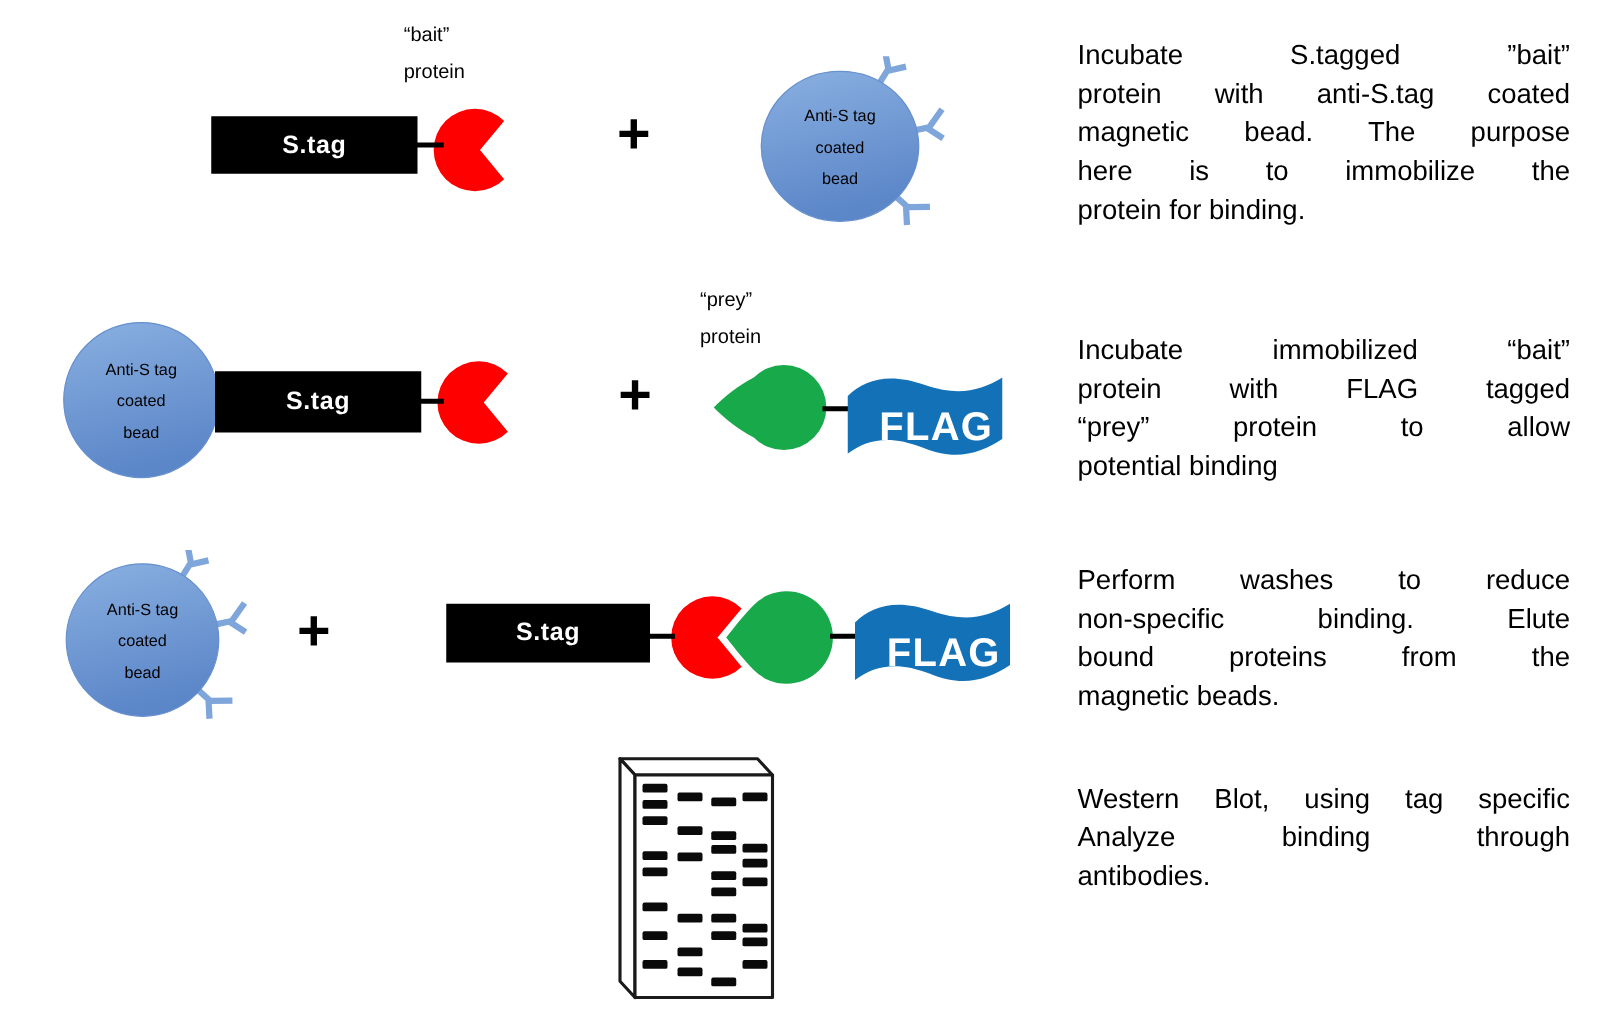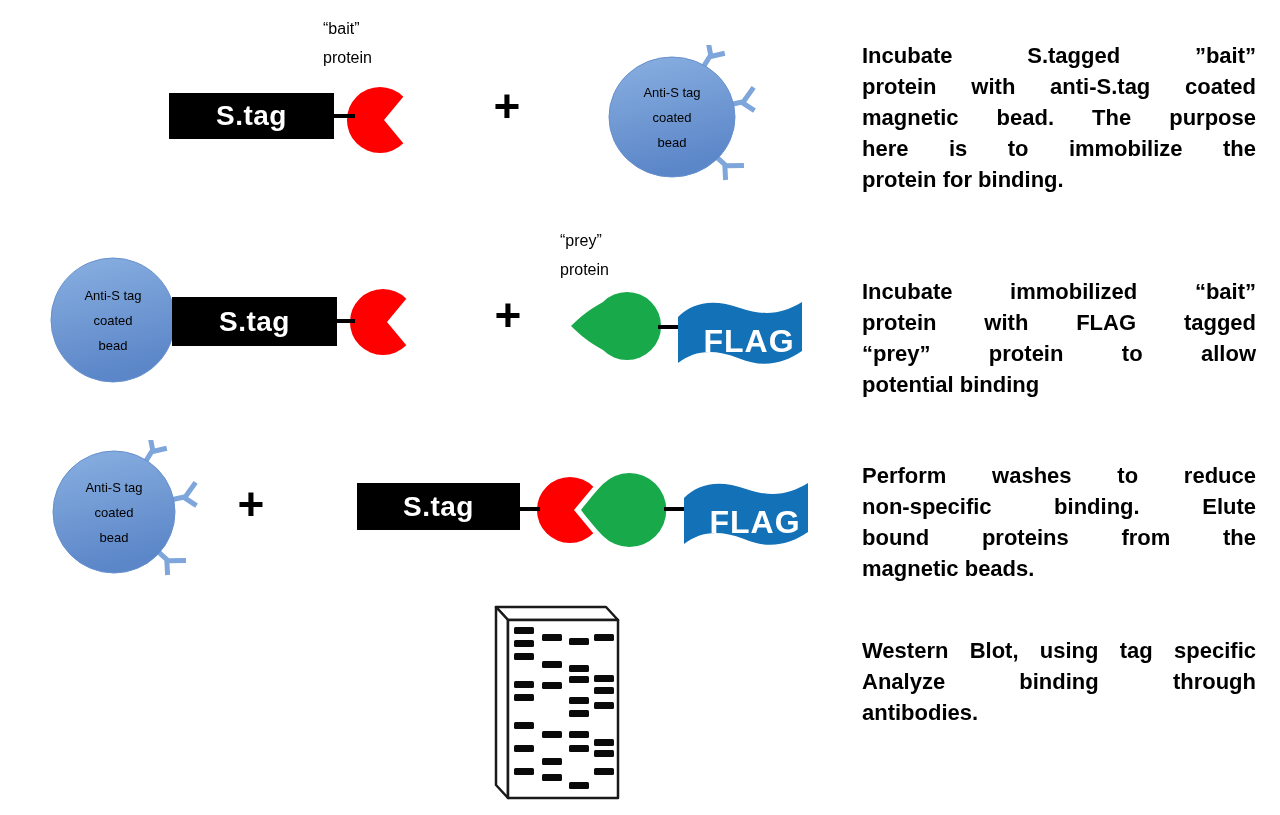--- a/index.html
+++ b/index.html
@@ -1,36 +1,36 @@
 <!DOCTYPE html>
 <html><head>
 <meta charset="utf-8">
 <style>
   html,body{margin:0;padding:0;background:#fff;}
   .canvas{position:relative;width:1280px;height:815px;background:#fff;overflow:hidden;
           font-family:"Liberation Sans",sans-serif;color:#000;}
   .abs{position:absolute;}
   
   .stagbox{position:absolute;background:#000;display:flex;align-items:center;justify-content:center;z-index:3;}
-  .stagbox span{color:#fff;font-weight:bold;font-size:28px;letter-spacing:0.5px;}
+  .stagbox span{color:#fff;font-weight:bold;font-size:20px;letter-spacing:0.5px;}
   
   .conn{position:absolute;height:4px;background:#000;z-index:2;}
   
   .plus{position:absolute;transform:translate(-50%,-54%);font-size:46px;font-weight:600;line-height:1;}
   
   .dlabel{position:absolute;text-align:left;font-size:16px;line-height:29px;color:#000;}
   
   .beadlabel{position:absolute;text-align:center;font-size:13px;line-height:25px;color:#000;z-index:2;}
   
   .flagwrap{position:absolute;z-index:3;}
   .flagtext{position:absolute;left:0;top:0;width:100%;height:100%;display:flex;align-items:center;justify-content:center;
             color:#fff;font-weight:bold;font-size:32px;transform:translate(9px,7px);letter-spacing:1px;}
   
   .steps{position:absolute;left:862px;top:0;width:394px;}
-  .step{position:absolute;left:0;width:394px;font-weight:bold;font-size:22px;line-height:31px;margin-top:12px;}
+  .step{position:absolute;left:0;width:394px;font-weight:normal;font-size:22px;line-height:31px;}
   .step .line{text-align:justify;text-align-last:justify;}
   .step .line:last-child{text-align-last:left;}
   svg{display:block;}
 </style>
 </head>
 <body>
 
 <div class="canvas">
 
   <div class="dlabel" style="left:323px;top:14px;width:130px;">

